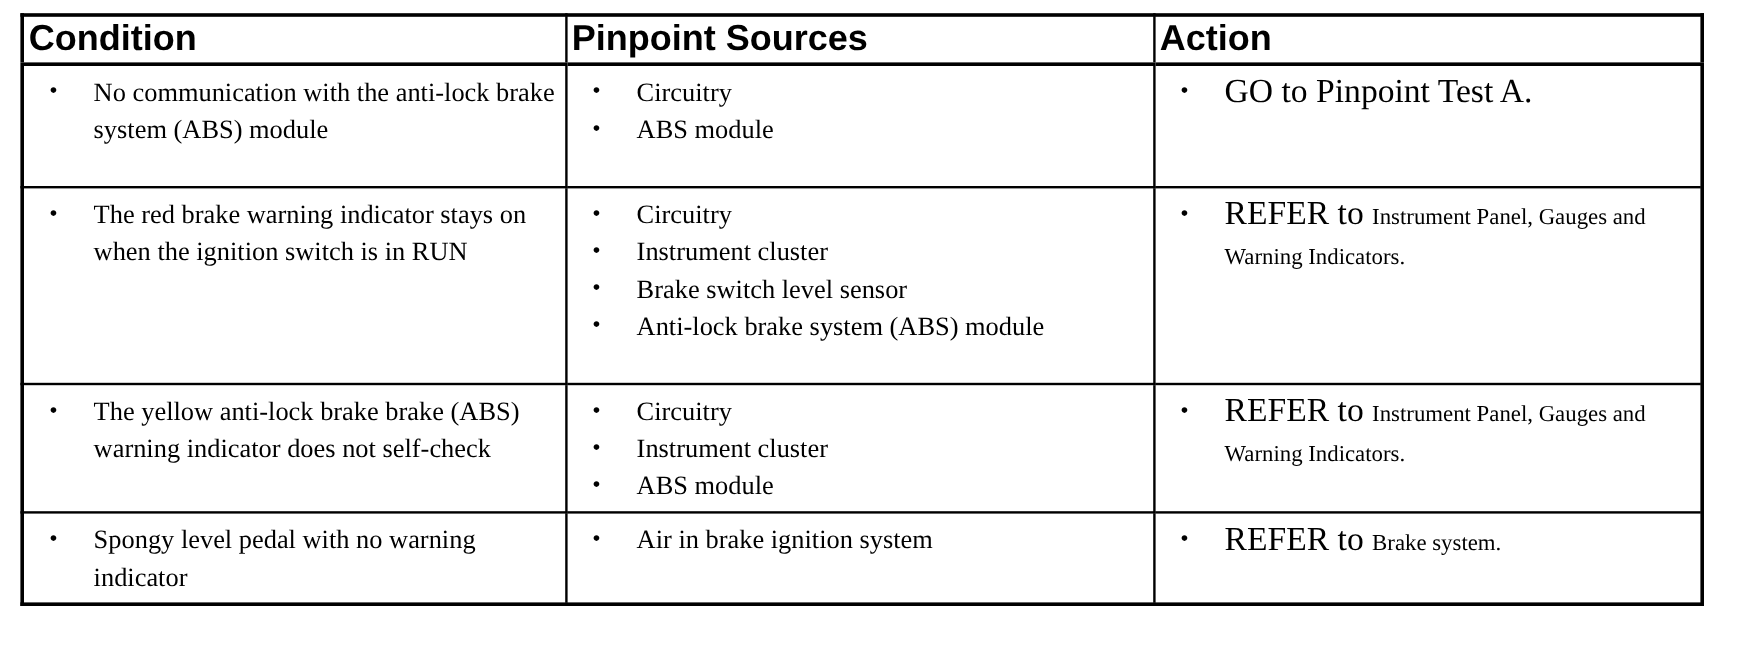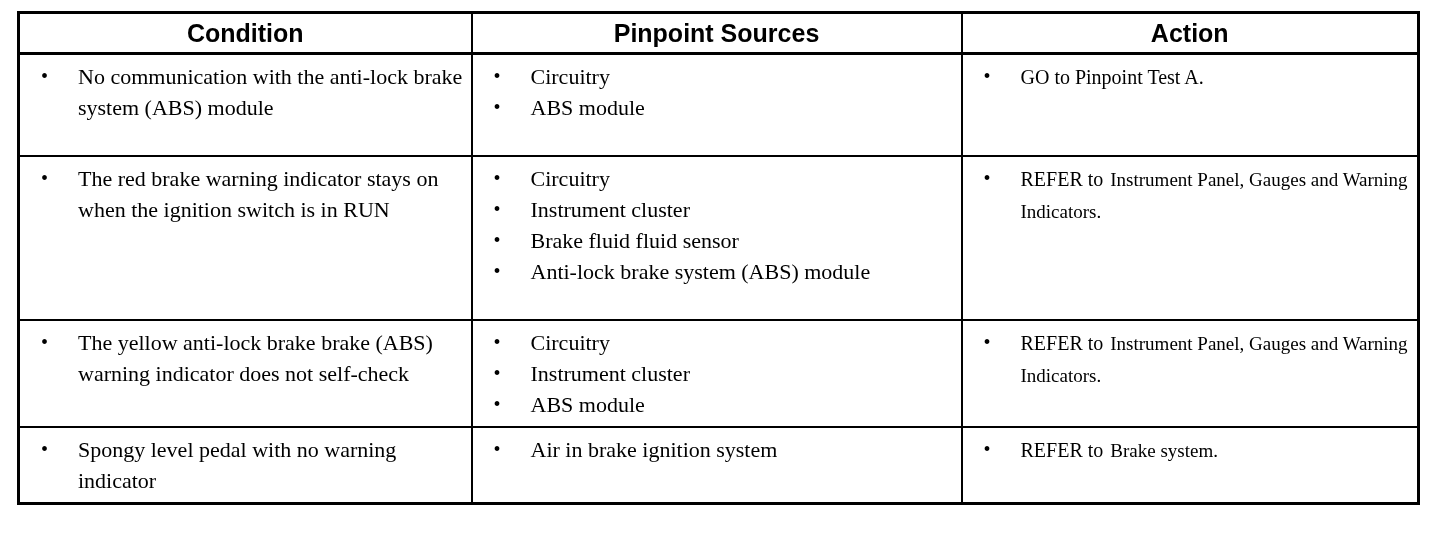--- a/index.html
+++ b/index.html
@@ -19,23 +19,23 @@
     table-layout: fixed;
     border: 3px solid #000;
   }
   col.c1 { width: 453px; }
   col.c2 { width: 490px; }
   col.c3 { width: 457px; }
 
   thead th {
     font-family: "Liberation Sans", sans-serif;
     font-weight: bold;
-    font-size: 25px;
+    font-size: 30px;
     color: #000;
-    text-align: center;
+    text-align: left;
     vertical-align: middle;
     height: 41px;
     border: 2px solid #000;
     border-bottom: 3px solid #000;
     padding: 2px 4px;
   }
 
   tbody td {
     border: 2px solid #000;
     vertical-align: top;
@@ -55,21 +55,21 @@
     line-height: 31px;
     color: #000;
   }
   .bullet {
     flex: none;
     width: 37px;
     font-size: 20px;
     line-height: 31px;
   }
   .bullet-text { display: inline; font-family: Liberation Serif, serif; }
-  .action-main { font-size: 20px; }
+  .action-main { font-size: 28px; }
   .action-ref  { font-size: 19px; margin-left: 7px; }
 </style>
 </head>
 <body>
 
 <div class="page">
   <table class="diag-table">
     <colgroup>
       <col class="c1">
         <col class="c2">
@@ -127,21 +127,21 @@
               <li>
                 <span class="bullet">•</span>
                 <span class="bullet-text"><span class="source-text">Circuitry</span></span>
               </li>
               <li>
                 <span class="bullet">•</span>
                 <span class="bullet-text"><span class="source-text">Instrument cluster</span></span>
               </li>
               <li>
                 <span class="bullet">•</span>
-                <span class="bullet-text"><span class="source-text">Brake fluid fluid sensor</span></span>
+                <span class="bullet-text"><span class="source-text">Brake switch level sensor</span></span>
               </li>
               <li>
                 <span class="bullet">•</span>
                 <span class="bullet-text"><span class="source-text">Anti-lock brake system (ABS) module</span></span>
               </li>
             </ul>
           </td>
           <td>
             <ul class="bullets">
               <li>

